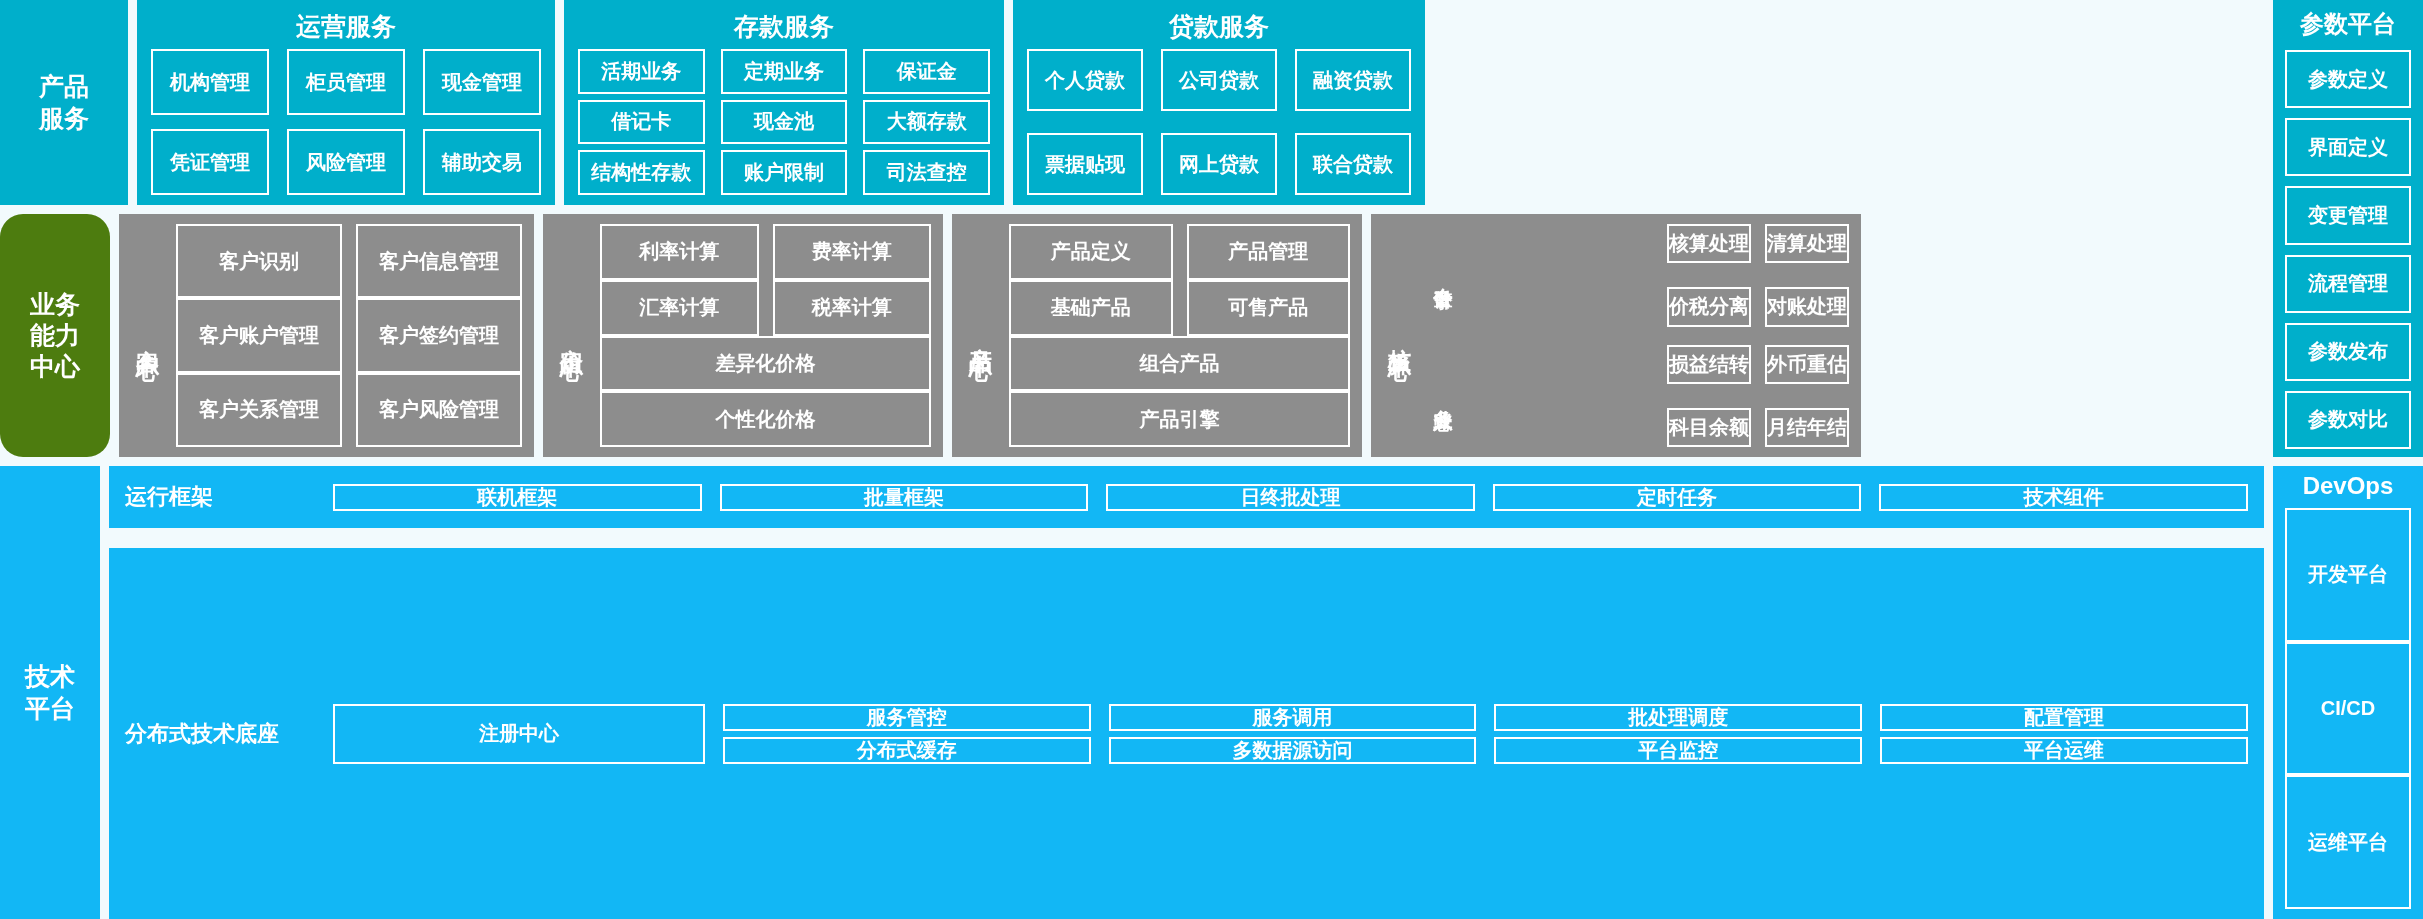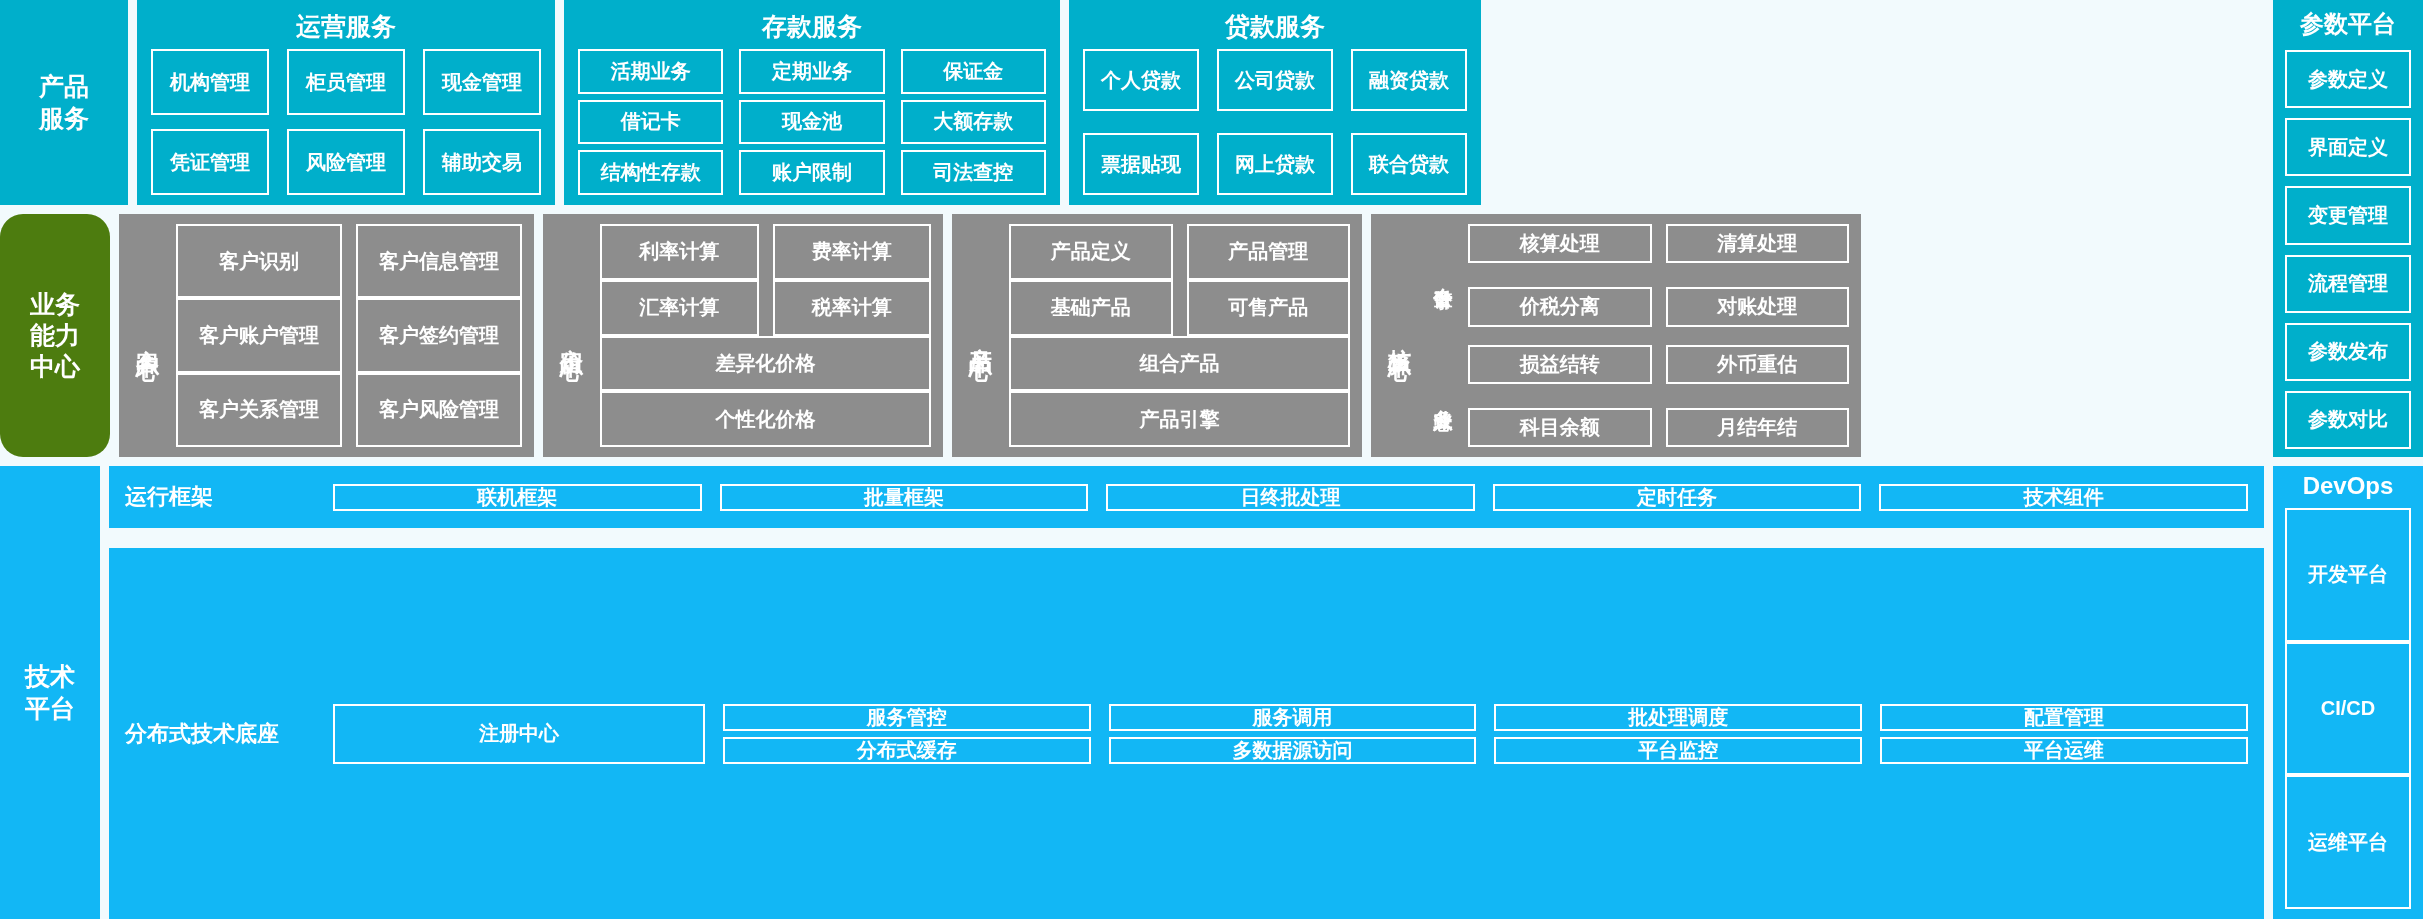--- a/index.html
+++ b/index.html
@@ -44,21 +44,21 @@
     box-sizing:border-box;
     padding:8px 14px 10px 14px;
     display:flex;flex-direction:column;
   }
   .svc-group .band-title{font-size:25px;margin:2px 0 6px;}
   .svc-grid{
     flex:1;display:grid;grid-template-columns:repeat(3,1fr);
     gap:10px 18px;align-content:start;
   }
   .g-ops{width:418px;}
-  .g-dep{width:496px;}
+  .g-dep{width:440px;}
   .g-loan{width:412px;}
   .g-ops .svc-grid{grid-template-rows:repeat(2,1fr);gap:14px 18px;}
   .g-loan .svc-grid{grid-template-rows:repeat(2,1fr);gap:22px 18px;}
   .g-dep .svc-grid{grid-template-rows:repeat(3,1fr);gap:6px 16px;}
   .svc-grid .tile{font-size:20px;border-width:2px;}
 
   
   .right-col{
     width:150px;background:#00AFCB;box-sizing:border-box;
     padding:8px 12px;display:flex;flex-direction:column;
@@ -86,21 +86,21 @@
   .center-body{flex:1;display:flex;flex-direction:column;}
   .cg-row{display:flex;gap:14px;flex:1;}
   .cg-row .tile{flex:1;font-size:20px;border-width:2px;}
   .c-cust{width:415px;}
   .c-price{width:400px;}
   .c-prod{width:410px;}
   .c-acct{width:490px;}
   .acct-split{flex:1;display:flex;flex-direction:column;gap:18px;}
   .acct-half{display:flex;gap:10px;flex:1;}
   .acct-half .v-label{font-size:19px;letter-spacing:1px;}
-  .acct-tiles{flex:1;display:flex;flex-direction:column;gap:24px;}
+  .acct-tiles{flex:1;display:flex;flex-direction:column;gap:24px;align-items:flex-end;}
 
   
   .row3{display:flex;gap:9px;flex:1;}
   .row3 .rail{width:100px;font-size:25px;}
   .tech-main{flex:1;display:flex;flex-direction:column;gap:20px;}
   .tech-band{
     background:#12B7F5;box-sizing:border-box;
     display:flex;align-items:center;gap:18px;padding:8px 16px;
   }
   .tech-band-label{

